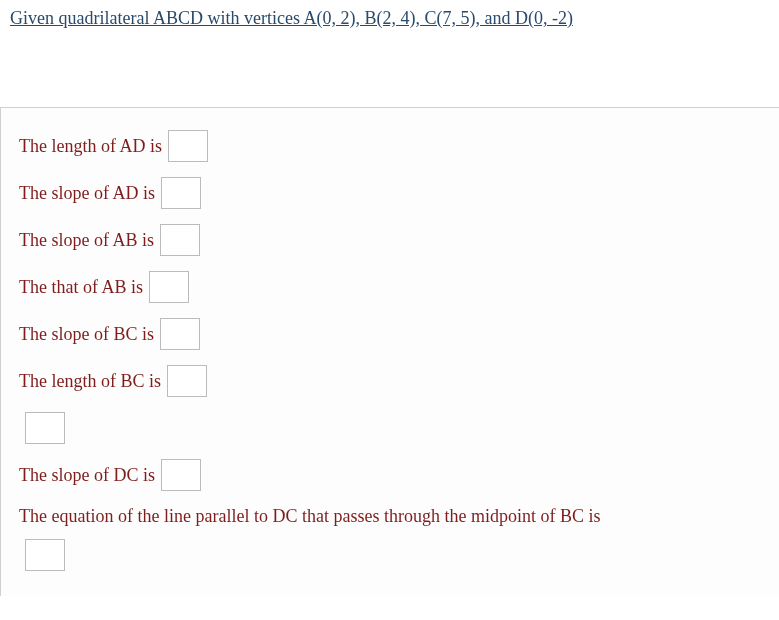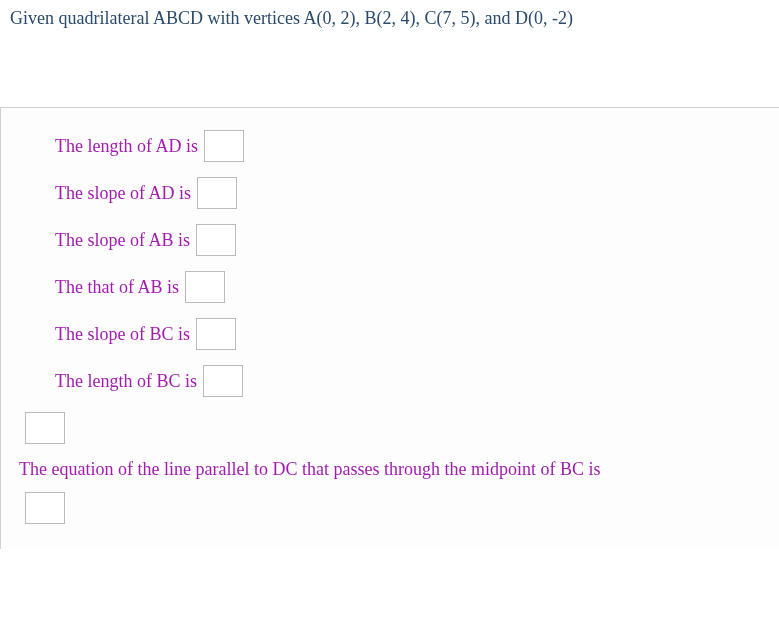--- a/index.html
+++ b/index.html
@@ -13,60 +13,60 @@
       color: #2a4a6b;
       background: #ffffff;
       width: 779px;
       height: 620px;
       overflow: hidden;
     }
     .prompt-text {
       padding: 8px 10px 0 10px;
       color: #2a4a6b;
       font-size: 18px;
+      text-decoration: underline;
     }
     .answer-box {
       margin-top: 78px;
       border-top: 1px solid #d0d0d0;
       border-left: 1px solid #d0d0d0;
       padding: 22px 18px 10px 18px;
       background: #fdfdfd;
     }
     .answer-line {
       display: flex;
       align-items: center;
       margin-bottom: 15px;
       color: #333;
       font-size: 18px;
       flex-wrap: wrap;
     }
     .answer-line span.label {
-      color: #a21caf;
-      margin-left: 36px;
+      color: #7f1d1d;
     }
     input.short-input {
       width: 40px;
       height: 32px;
       border: 1px solid #bbb;
       margin-left: 6px;
       font-size: 16px;
       padding: 2px 4px;
       background: #fff;
     }
     select.type-select {
       height: 28px;
       width: 225px;
       border: 1px solid #999;
       margin-left: 6px;
       font-size: 14px;
       background: #f5f5f5;
       padding: 2px 4px;
     }
     .equation-line {
-      color: #a21caf;
+      color: #7f1d1d;
       font-size: 18px;
       margin-bottom: 12px;
     }
   </style>
 </head>
 <body>
 
 <div class="prompt-text">Given quadrilateral ABCD with vertices A(0, 2), B(2, 4), C(7, 5), and D(0, -2)</div>
 
 <div class="answer-box">
@@ -98,20 +98,24 @@
 
   <div class="answer-line">
     <span class="label">The length of BC is</span>
     <input class="short-input" type="text" value="" style="">
   </div>
 
   <div class="answer-line">
     <input class="short-input" type="text" value="" style="">
   </div>
 
+  <div class="answer-line">
+    <span class="label">The slope of DC is</span>
+    <input class="short-input" type="text" value="" style="">
+  </div>
 
 
   <div class="equation-line">The equation of the line parallel to DC that passes through the midpoint of BC is</div>
 
   <div class="answer-line">
     <input class="short-input" type="text" value="" style="">
   </div>
 
 </div>
 

